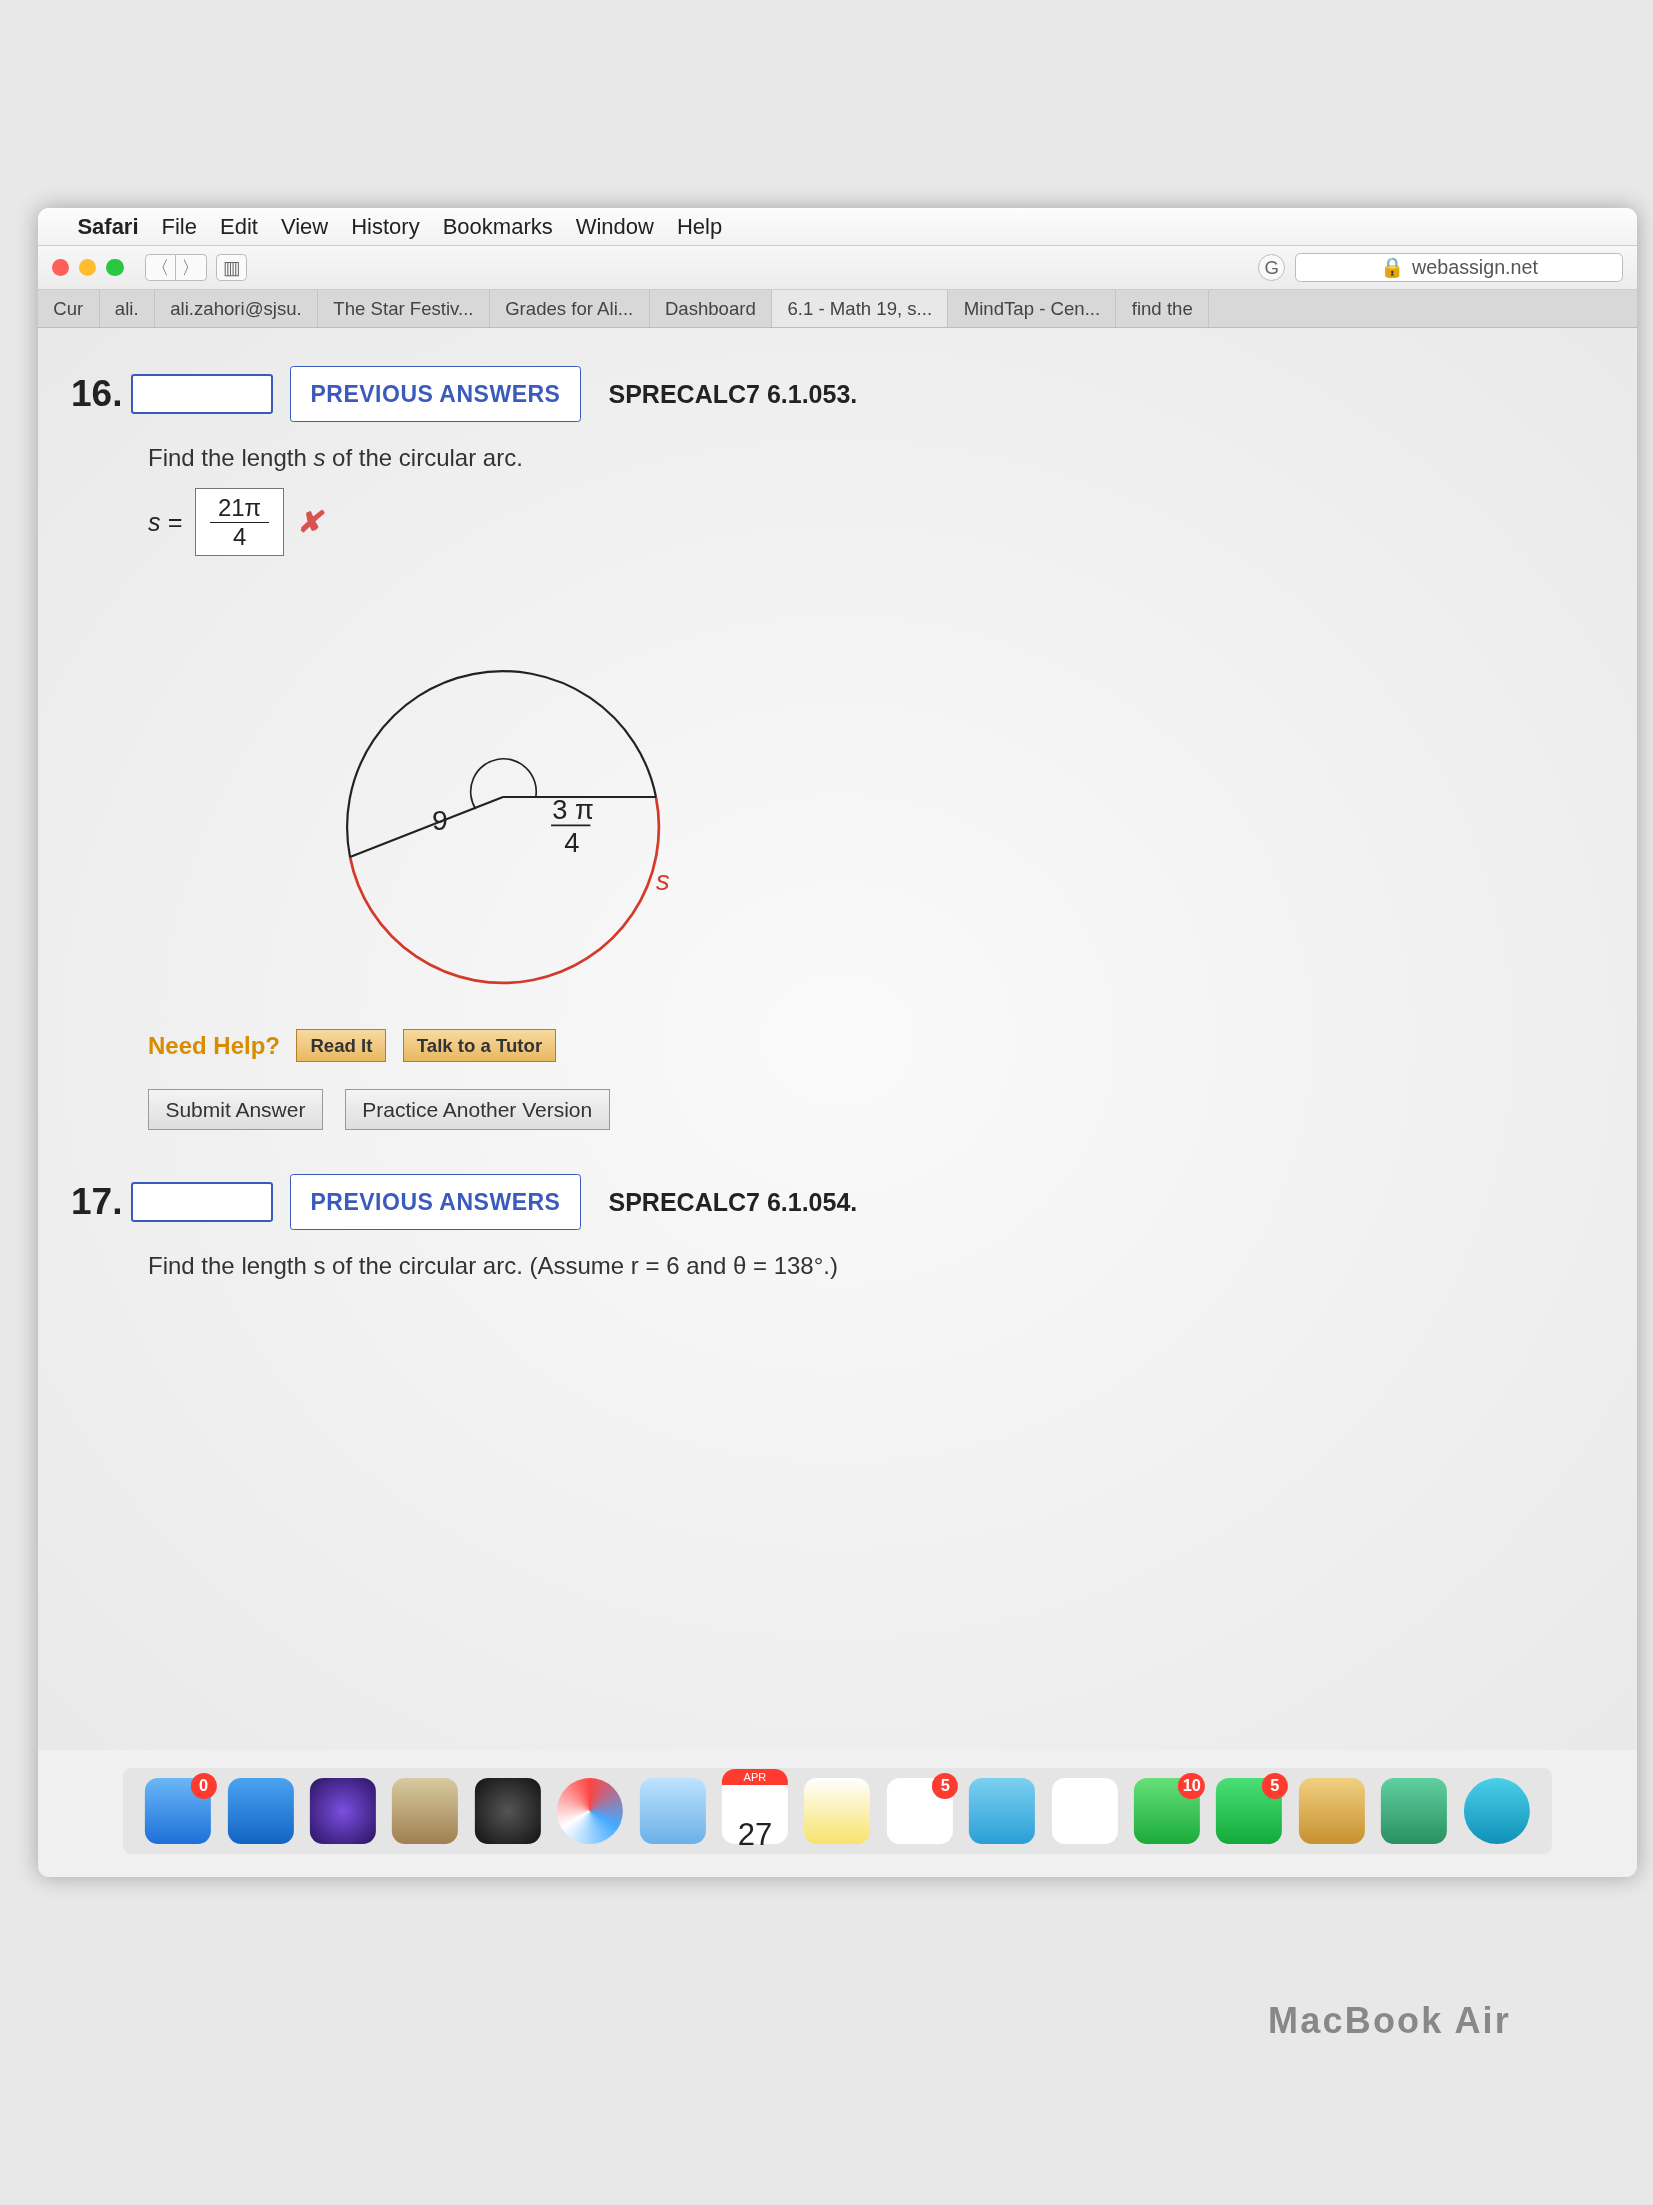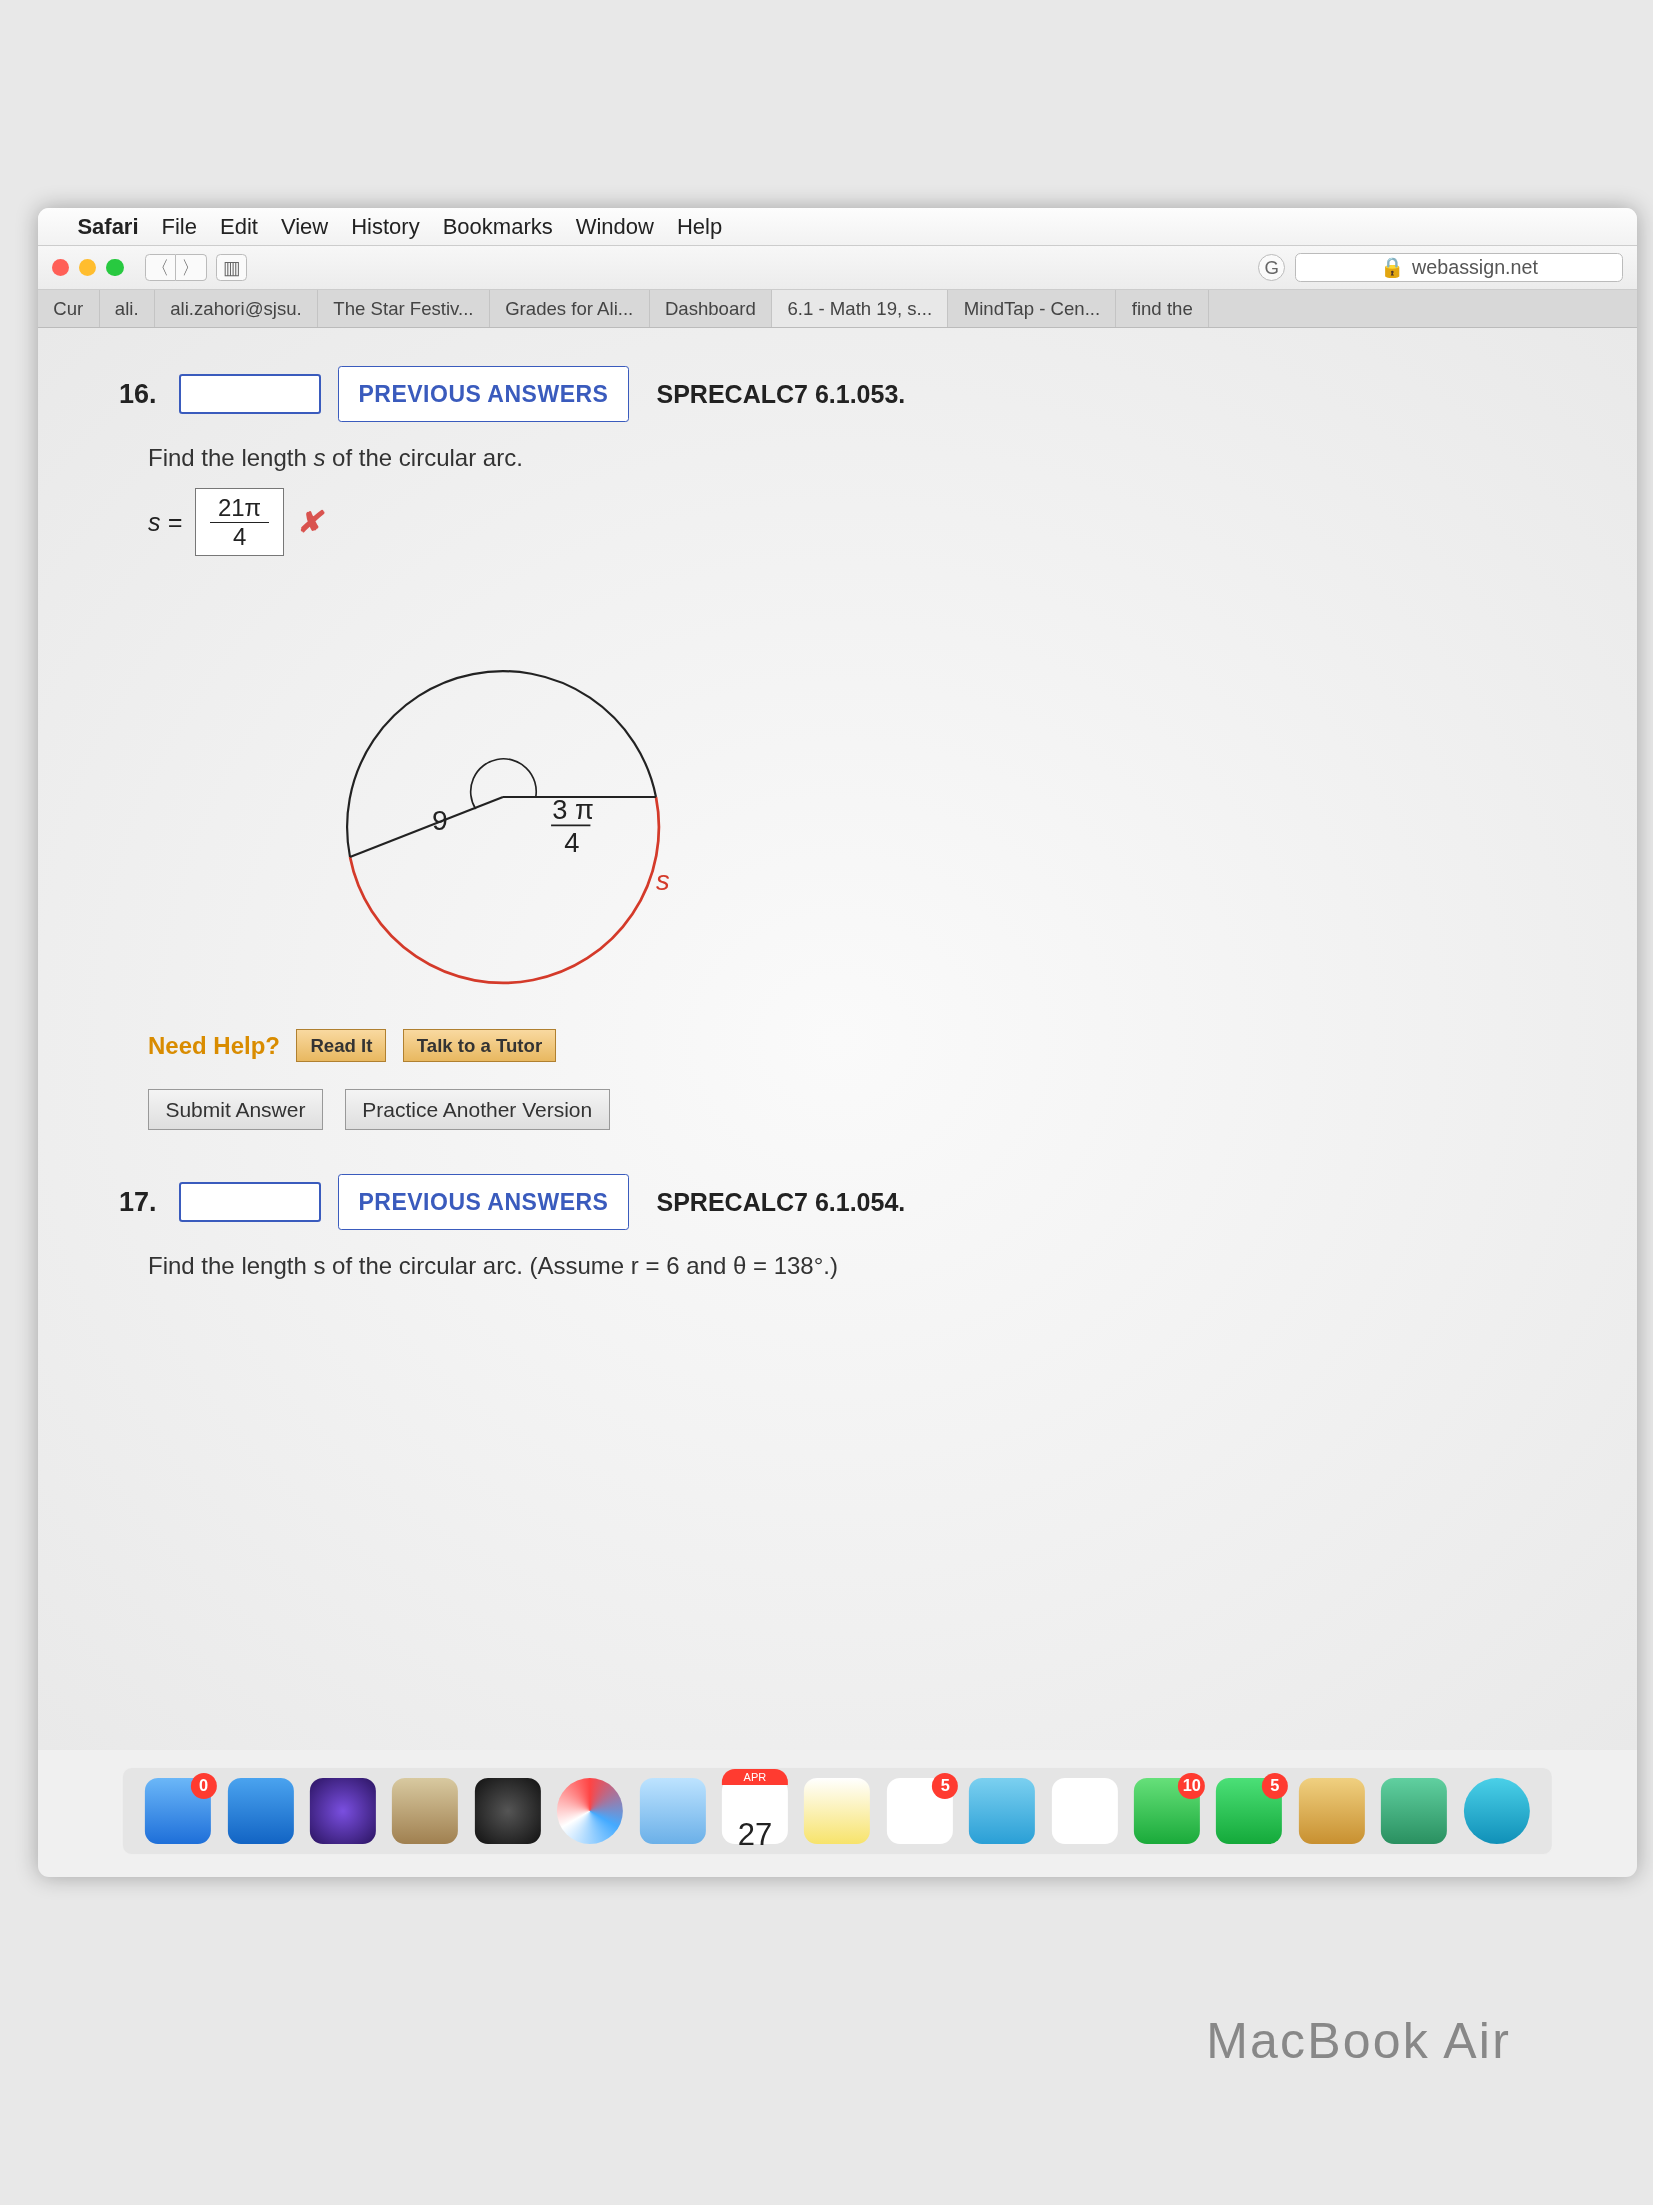--- a/index.html
+++ b/index.html
@@ -51,21 +51,21 @@
   height:38px;background:#d8d8d8;border-bottom:0.5px solid #bbb;
   display:flex;align-items:stretch;font-size:18.6px;color:#444;
 }
 .tab{padding:0 15.3px;display:flex;align-items:center;border-right:0.5px solid #c4c4c4;white-space:nowrap;}
 .tab.active{background:#e8e8e8;}
 
 
 .page{ padding: 38px 33px; background: radial-gradient(#fafafa,#e9e9e9); min-height:1422px;}
 
 .qrow{display:flex;align-items:center;gap:16.4px;margin-bottom:22px;}
-.qnum{font-size:27px;font-weight:bold;color:#222;width:44px;margin-left:48px;}
+.qnum{font-size:37px;font-weight:bold;color:#222;width:44px;}
 .scorebox{width:142px;height:40px;border:2.2px solid #3a5bbd;border-radius:3.3px;background:#fff;}
 .prevbtn{height:56px;padding:0 19.7px;border:1.6px solid #3a5bbd;border-radius:3.3px;background:#fff;color:#3a5bbd;font-size:23px;font-weight:600;letter-spacing:0.5px;}
 .refcode{font-size:25px;font-weight:bold;color:#222;margin-left:11px;}
 
 .qbody{margin-left:77px;}
 .prompt{font-size:24px;color:#333;margin-bottom:16.4px;}
 .ansline{display:flex;align-items:center;gap:13px;font-size:25px;font-style:italic;color:#222;}
 .ansbox{border:1.1px solid #777;background:#fff;padding:4.4px 14.2px;font-style:normal;display:flex;flex-direction:column;align-items:center;}
 .frac-top{border-bottom:1.6px solid #222;padding:0 7.7px;font-size:24px;}
 .frac-bot{font-size:24px;}
@@ -89,21 +89,21 @@
   border-radius:9.8px;
   display:flex;align-items:center;justify-content:center;gap:16.4px;
   padding:0 22px;
 }
 .dock-item{width:66px;height:66px;border-radius:13px;position:relative;}
 .dock-item .badge{position:absolute;top:-5.5px;right:-5.5px;min-width:26px;height:26px;border-radius:13px;background:#ff3b30;color:#fff;font-size:16.4px;font-weight:bold;display:flex;align-items:center;justify-content:center;padding:0 4.4px;}
 .dock-cal{background:#fff;display:flex;flex-direction:column;align-items:center;justify-content:center;gap:32px;}
 .dock-cal .m{background:#ff3b30;color:#fff;font-size:11px;width:100%;text-align:center;border-radius:13px 13px 0 0;padding:2.2px 0;}
 .dock-cal .d{font-size:31px;color:#222;}
 
-.laptop-label{position:absolute;bottom:135px;right:142px;color:#888;font-size:50px;letter-spacing:2.2px;font-weight:400;}
+.laptop-label{position:absolute;bottom:163px;right:142px;color:#888;font-size:36px;letter-spacing:2.2px;font-weight:700;}
 </style>
 </head>
 <body>
 
 <div class="screen-photo">
 
   <div class="menubar">
     <span class="apple"></span>
     <b>Safari</b>
     <span>File</span>

